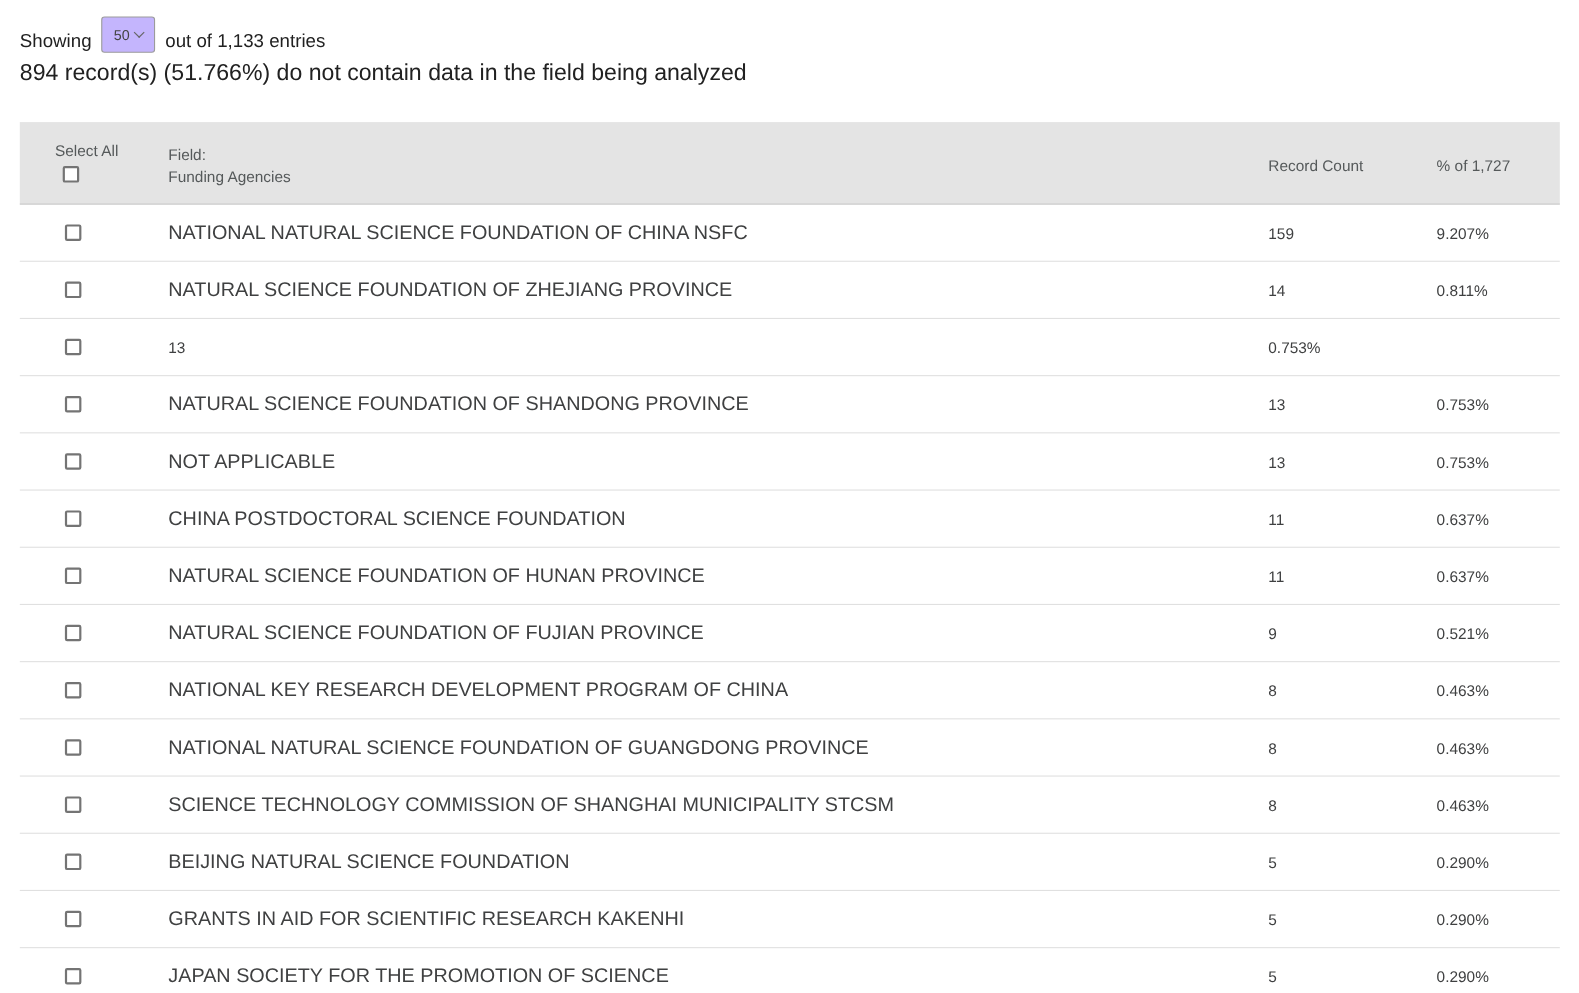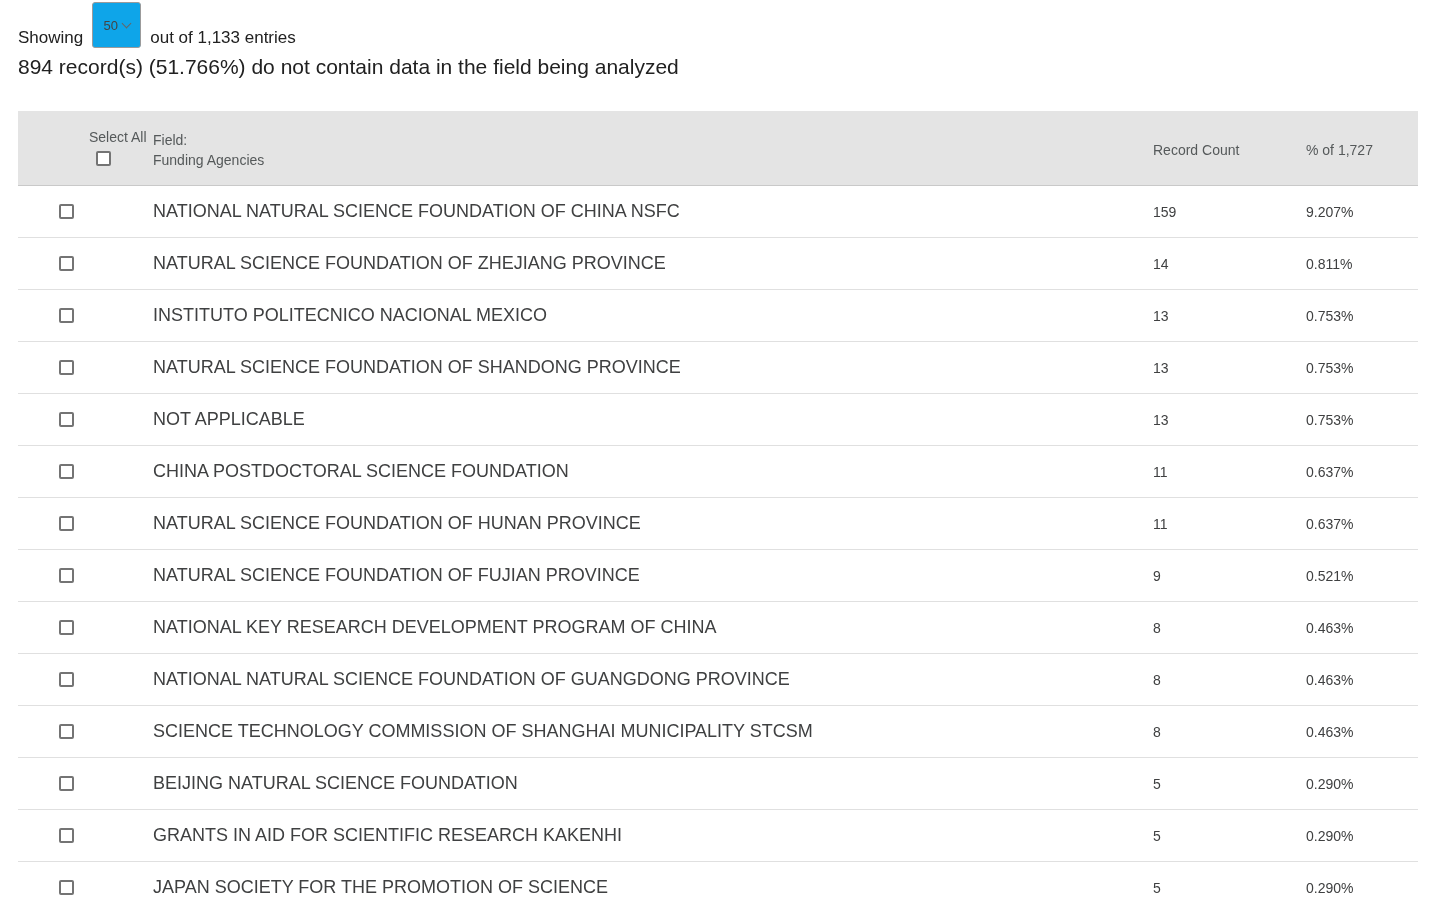--- a/index.html
+++ b/index.html
@@ -11,23 +11,23 @@
   }
   .page { padding: 15px 17px 0 18px; }
 
   
   .toolbar-line1 {
     display: flex; align-items: flex-end; gap: 9px;
     font-size: 17px; color: #212121; height: 33px;
   }
   .page-size-select {
     display: inline-flex; align-items: center; justify-content: center; gap: 5px;
-    width: 49px; height: 46px;
+    width: 49px; height: 33px;
     border: 1px solid #9b9b9b; border-radius: 3px;
-    background: #0ea5e9; color: #444; font-size: 13px; cursor: pointer;
+    background: #c4b5fd; color: #444; font-size: 13px; cursor: pointer;
   }
   .chevron {
     width: 7px; height: 7px; margin-top: -4px;
     border-right: 1.5px solid #666; border-bottom: 1.5px solid #666;
     transform: rotate(45deg); display: inline-block;
   }
   .toolbar-line2 {
     margin-top: 7px; font-size: 21px; color: #212121;
   }
 
@@ -37,21 +37,21 @@
     display: grid;
     grid-template-columns: 135px 1fr 153px 112px;
   }
   .thead {
     background: #e4e4e4;
     border-bottom: 1px solid #c9c9c9;
     height: 75px;
     color: #55595a;
     font-size: 14px;
   }
-  .th-select { padding-top: 18px; padding-left: 52px; margin-left: 19px; }
+  .th-select { padding-top: 18px; padding-left: 32px; }
   .th-select .label { display: block; line-height: 17px; }
   .th-field { padding-top: 19px; line-height: 20px; }
   .th-count, .th-pct { padding-top: 29px; line-height: 20px; }
 
   .checkbox {
     display: inline-block; width: 15px; height: 15px;
     border: 2px solid #747474; border-radius: 2px;
     background: #ffffff; cursor: pointer;
   }
   .th-select .checkbox { margin-top: 5px; margin-left: 7px; }
@@ -108,21 +108,20 @@
           <div class="c-pct">9.207%</div>
         </div>
         <div class="row grid-cols">
           <div class="c-check"><span class="checkbox"></span></div>
           <div class="c-name">NATURAL SCIENCE FOUNDATION OF ZHEJIANG PROVINCE</div>
           <div class="c-count">14</div>
           <div class="c-pct">0.811%</div>
         </div>
         <div class="row grid-cols">
           <div class="c-check"><span class="checkbox"></span></div>
-          <div class="c-name">INSTITUTO POLITECNICO NACIONAL MEXICO</div>
           <div class="c-count">13</div>
           <div class="c-pct">0.753%</div>
         </div>
         <div class="row grid-cols">
           <div class="c-check"><span class="checkbox"></span></div>
           <div class="c-name">NATURAL SCIENCE FOUNDATION OF SHANDONG PROVINCE</div>
           <div class="c-count">13</div>
           <div class="c-pct">0.753%</div>
         </div>
         <div class="row grid-cols">

